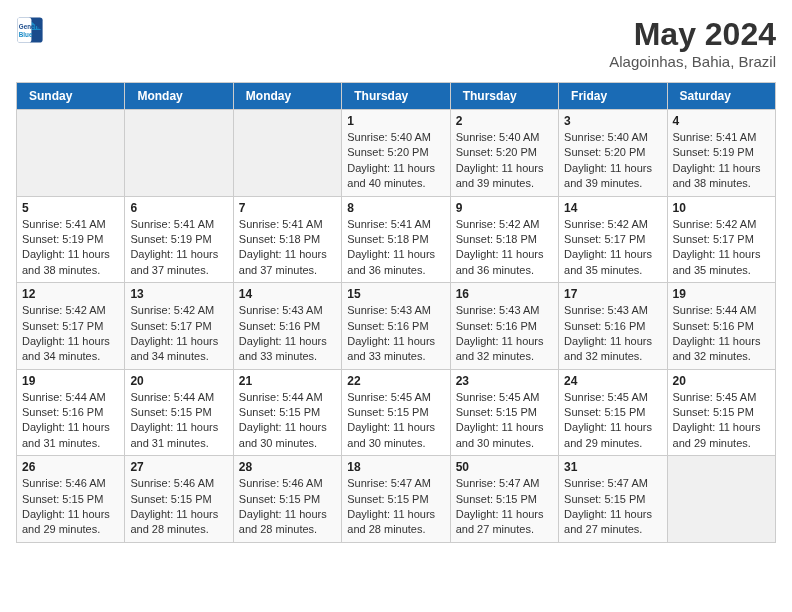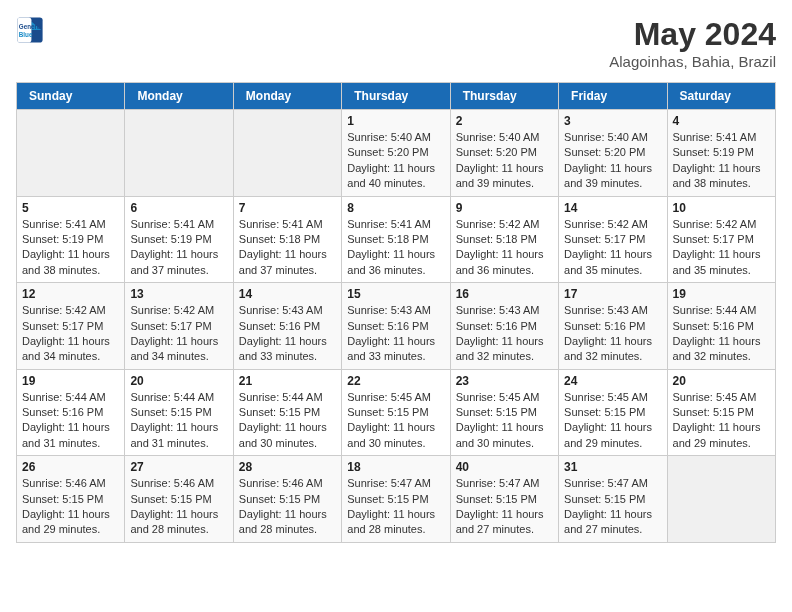--- a/index.html
+++ b/index.html
@@ -317,21 +317,21 @@
 and 28 minutes.</div>
         </td>
         <td>
           <div class="day-num">18</div>
           <div class="day-info" style="white-space: pre-line;">Sunrise: 5:47 AM
 Sunset: 5:15 PM
 Daylight: 11 hours
 and 28 minutes.</div>
         </td>
         <td>
-          <div class="day-num">40</div>
+          <div class="day-num">50</div>
           <div class="day-info" style="white-space: pre-line;">Sunrise: 5:47 AM
 Sunset: 5:15 PM
 Daylight: 11 hours
 and 27 minutes.</div>
         </td>
         <td>
           <div class="day-num">31</div>
           <div class="day-info" style="white-space: pre-line;">Sunrise: 5:47 AM
 Sunset: 5:15 PM
 Daylight: 11 hours

